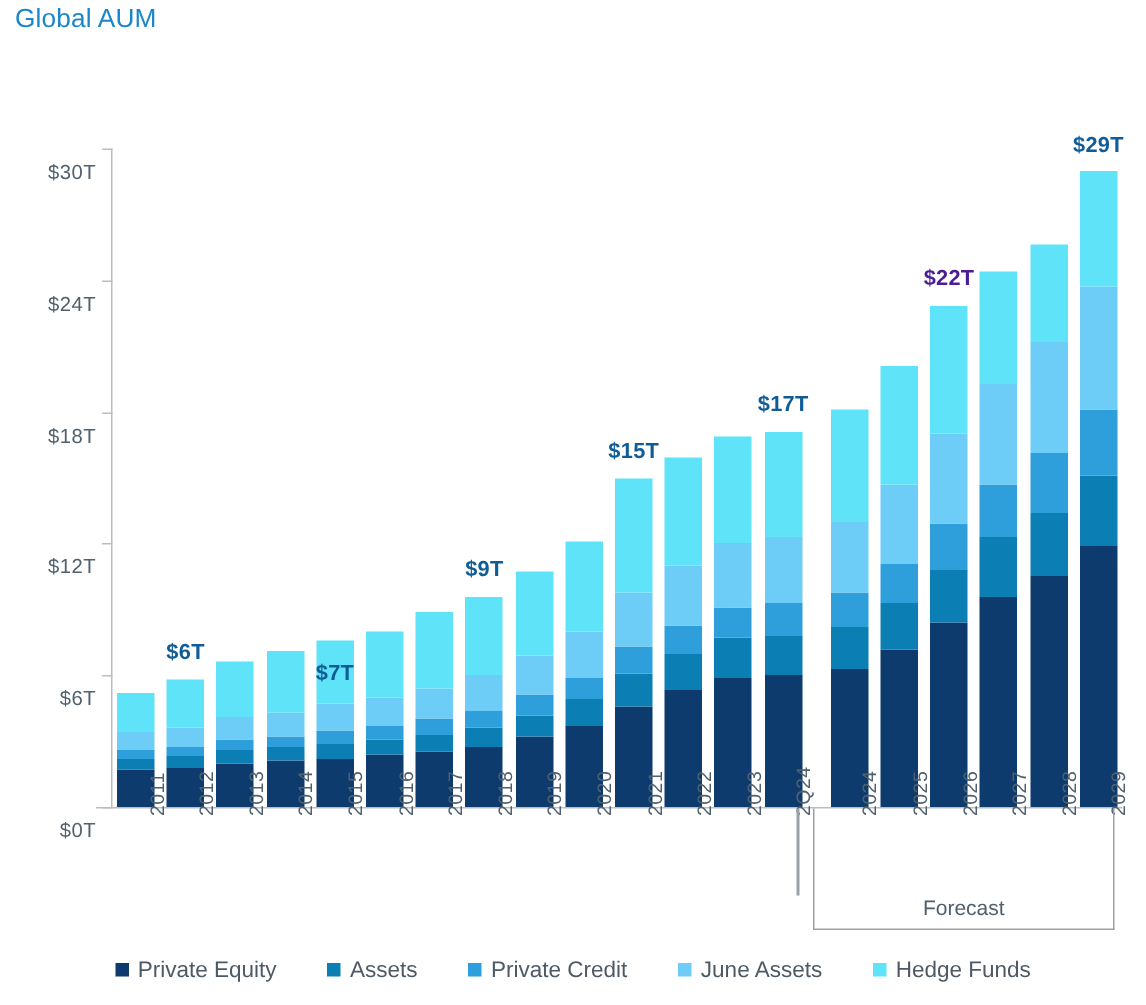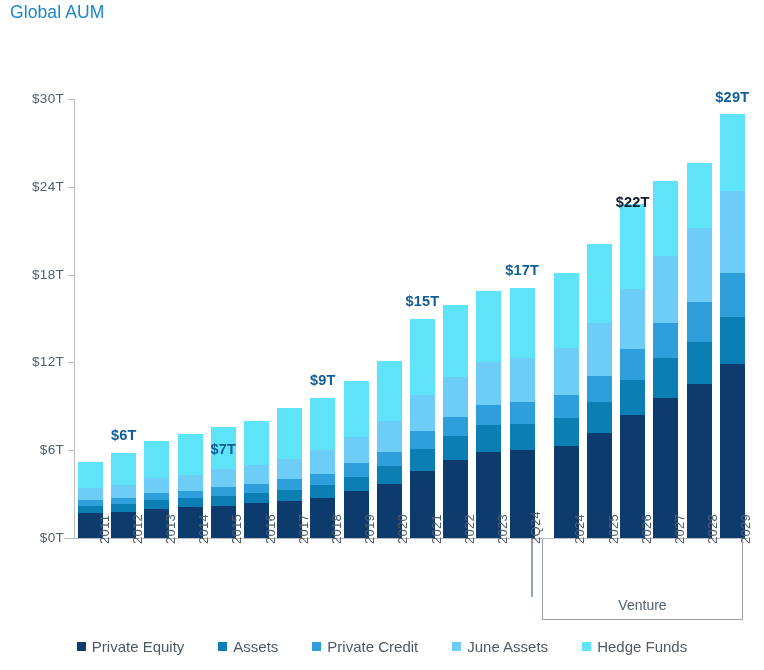--- a/index.html
+++ b/index.html
@@ -74,20 +74,21 @@
     height: 1px;
     background: #b9bec4;
   }
   .y-label {
     position: absolute;
     right: 0;
     font-size: 13.5px;
     color: #51606d;
     white-space: nowrap;
     letter-spacing: 0.3px;
+    margin-top: 16px;
   }
   .y-label-wrap {
     position: absolute;
     left: 0;
     width: 64px;
     height: 16px;
   }
 
   
   .bar {
@@ -332,21 +333,21 @@
           <div class="seg" style="top: 79.02px; height: 52.68px; background: rgb(109, 205, 247);"></div>
           <div class="seg" style="top: 0px; height: 79.02px; background: rgb(94, 227, 248);"></div>
         </div>
         <div class="bar" style="left: 620.2px; top: 204.36px; height: 333.64px;">
           <div class="seg" style="top: 210.72px; height: 122.92px; background: rgb(13, 59, 110);"></div>
           <div class="seg" style="top: 175.6px; height: 35.12px; background: rgb(11, 127, 180);"></div>
           <div class="seg" style="top: 144.87px; height: 30.73px; background: rgb(46, 159, 219);"></div>
           <div class="seg" style="top: 84.8733px; height: 59.9967px; background: rgb(109, 205, 247);"></div>
           <div class="seg" style="top: 1.2997e-14px; height: 84.8733px; background: rgb(94, 227, 248);"></div>
         </div>
-        <div class="bar-total-label" style="left: 602.7px; top: 178.36px; color: #0f172a; margin-top: 16px;">$22T</div>
+        <div class="bar-total-label" style="left: 602.7px; top: 178.36px; color: #4c1d95;">$22T</div>
         <div class="bar" style="left: 653.4px; top: 180.947px; height: 357.053px;">
           <div class="seg" style="top: 216.573px; height: 140.48px; background: rgb(13, 59, 110);"></div>
           <div class="seg" style="top: 177.063px; height: 39.51px; background: rgb(11, 127, 180);"></div>
           <div class="seg" style="top: 141.943px; height: 35.12px; background: rgb(46, 159, 219);"></div>
           <div class="seg" style="top: 74.63px; height: 67.3133px; background: rgb(109, 205, 247);"></div>
           <div class="seg" style="top: -2.5994e-14px; height: 74.63px; background: rgb(94, 227, 248);"></div>
         </div>
         <div class="bar" style="left: 686.6px; top: 163.387px; height: 374.613px;">
           <div class="seg" style="top: 220.963px; height: 153.65px; background: rgb(13, 59, 110);"></div>
           <div class="seg" style="top: 178.527px; height: 42.4367px; background: rgb(11, 127, 180);"></div>
@@ -380,21 +381,21 @@
         <div class="x-label" style="left: 528.1px; top: 544px;">2Q24</div>
         <div class="x-label" style="left: 572.3px; top: 544px;">2024</div>
         <div class="x-label" style="left: 605.5px; top: 544px;">2025</div>
         <div class="x-label" style="left: 638.7px; top: 544px;">2026</div>
         <div class="x-label" style="left: 671.9px; top: 544px;">2027</div>
         <div class="x-label" style="left: 705.1px; top: 544px;">2028</div>
         <div class="x-label" style="left: 738.3px; top: 544px;">2029</div>
       </div>
     <div id="hist-divider"></div>
     <div id="forecast-box"></div>
-    <div id="forecast-label">Venture</div>
+    <div id="forecast-label">Forecast</div>
   </div>
 
   <div id="legend">
       <div class="legend-item">
         <span class="legend-swatch" style="background: rgb(13, 59, 110);"></span>
         <span class="legend-text">Private Equity</span>
       </div>
       <div class="legend-item">
         <span class="legend-swatch" style="background: rgb(11, 127, 180);"></span>
         <span class="legend-text">Assets</span>

